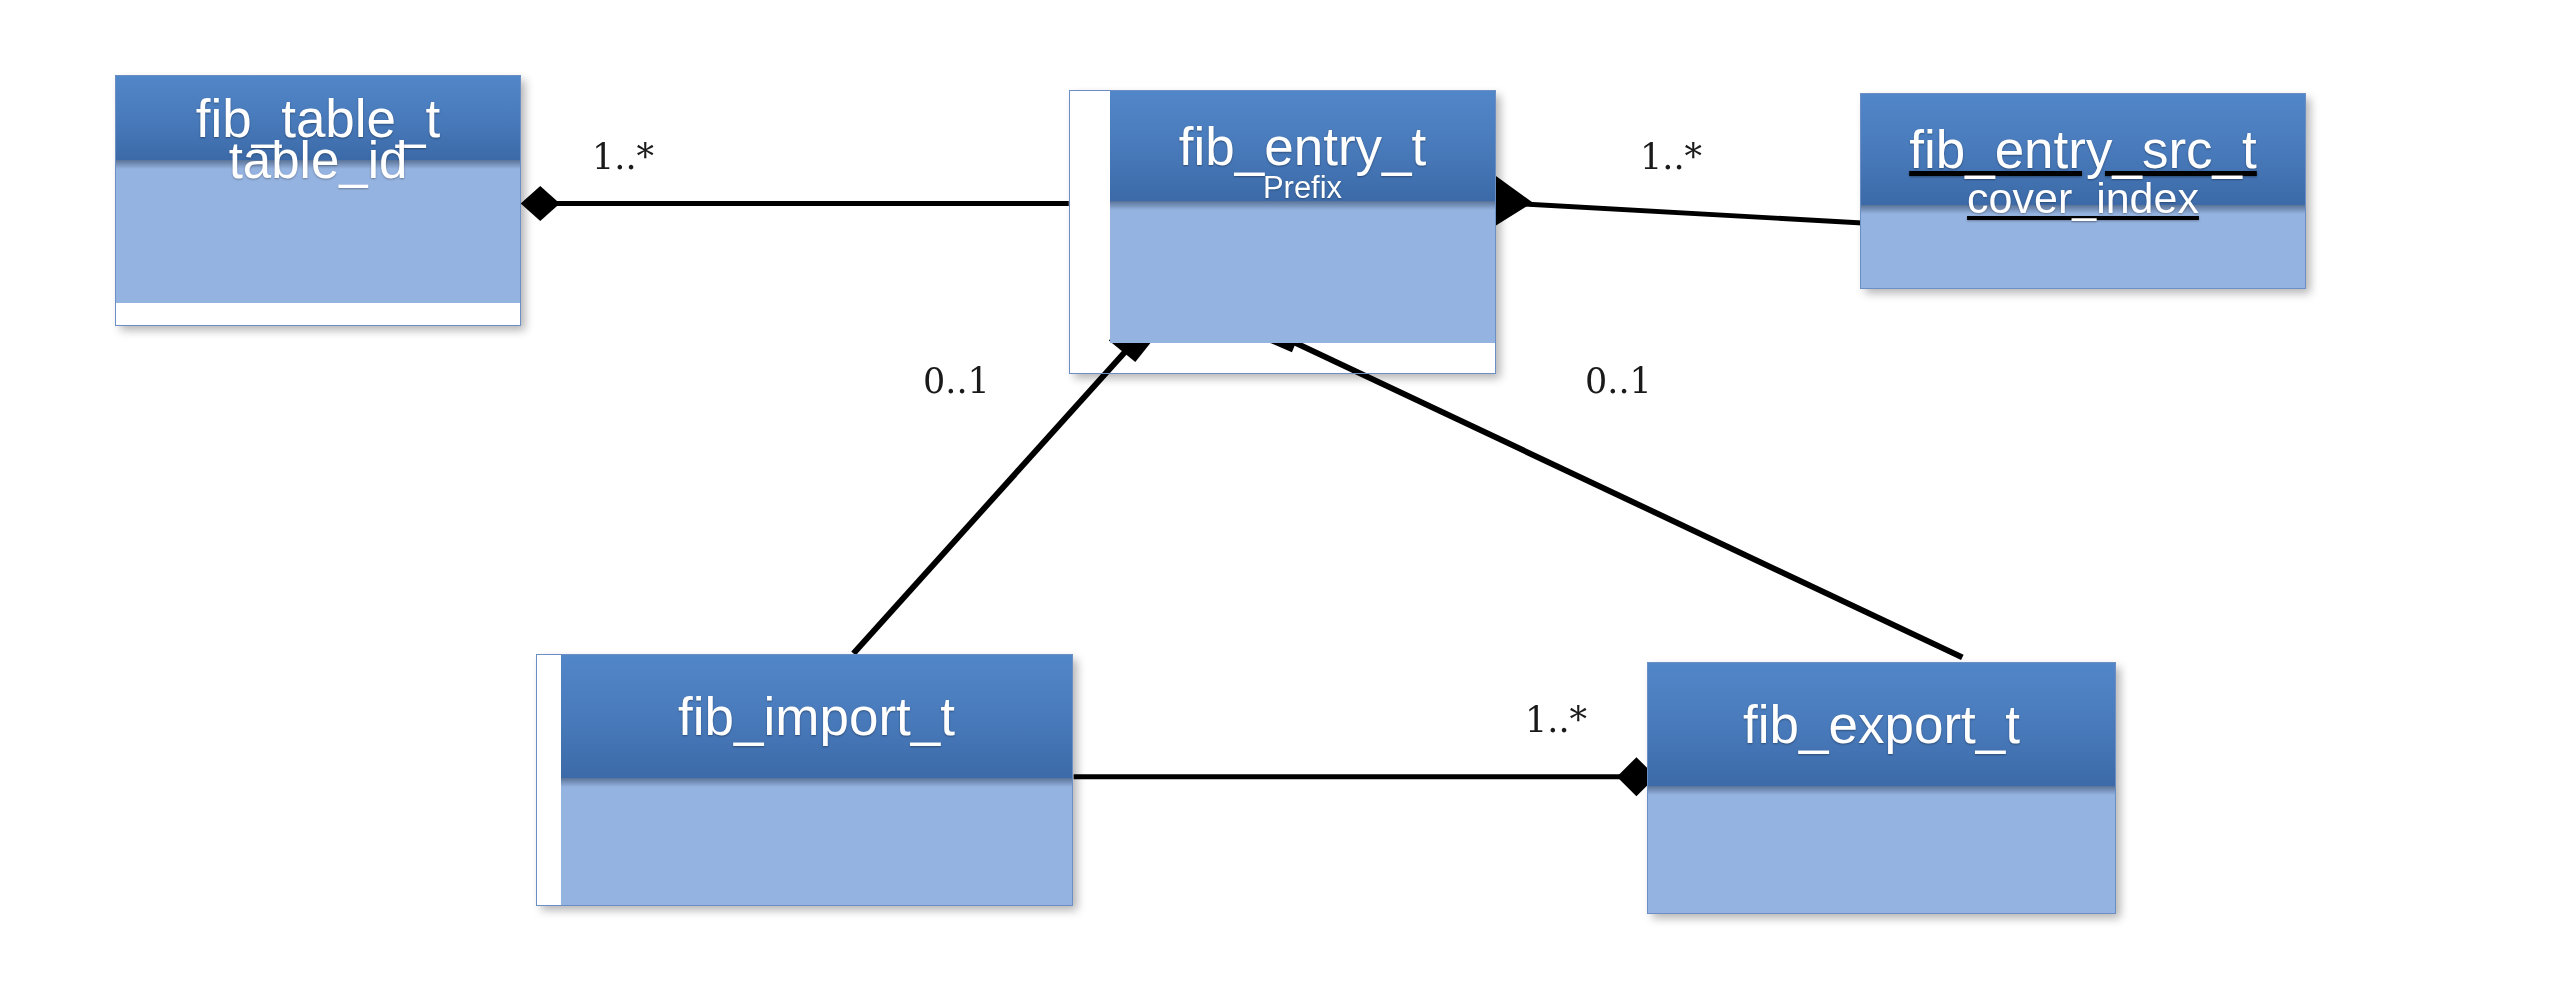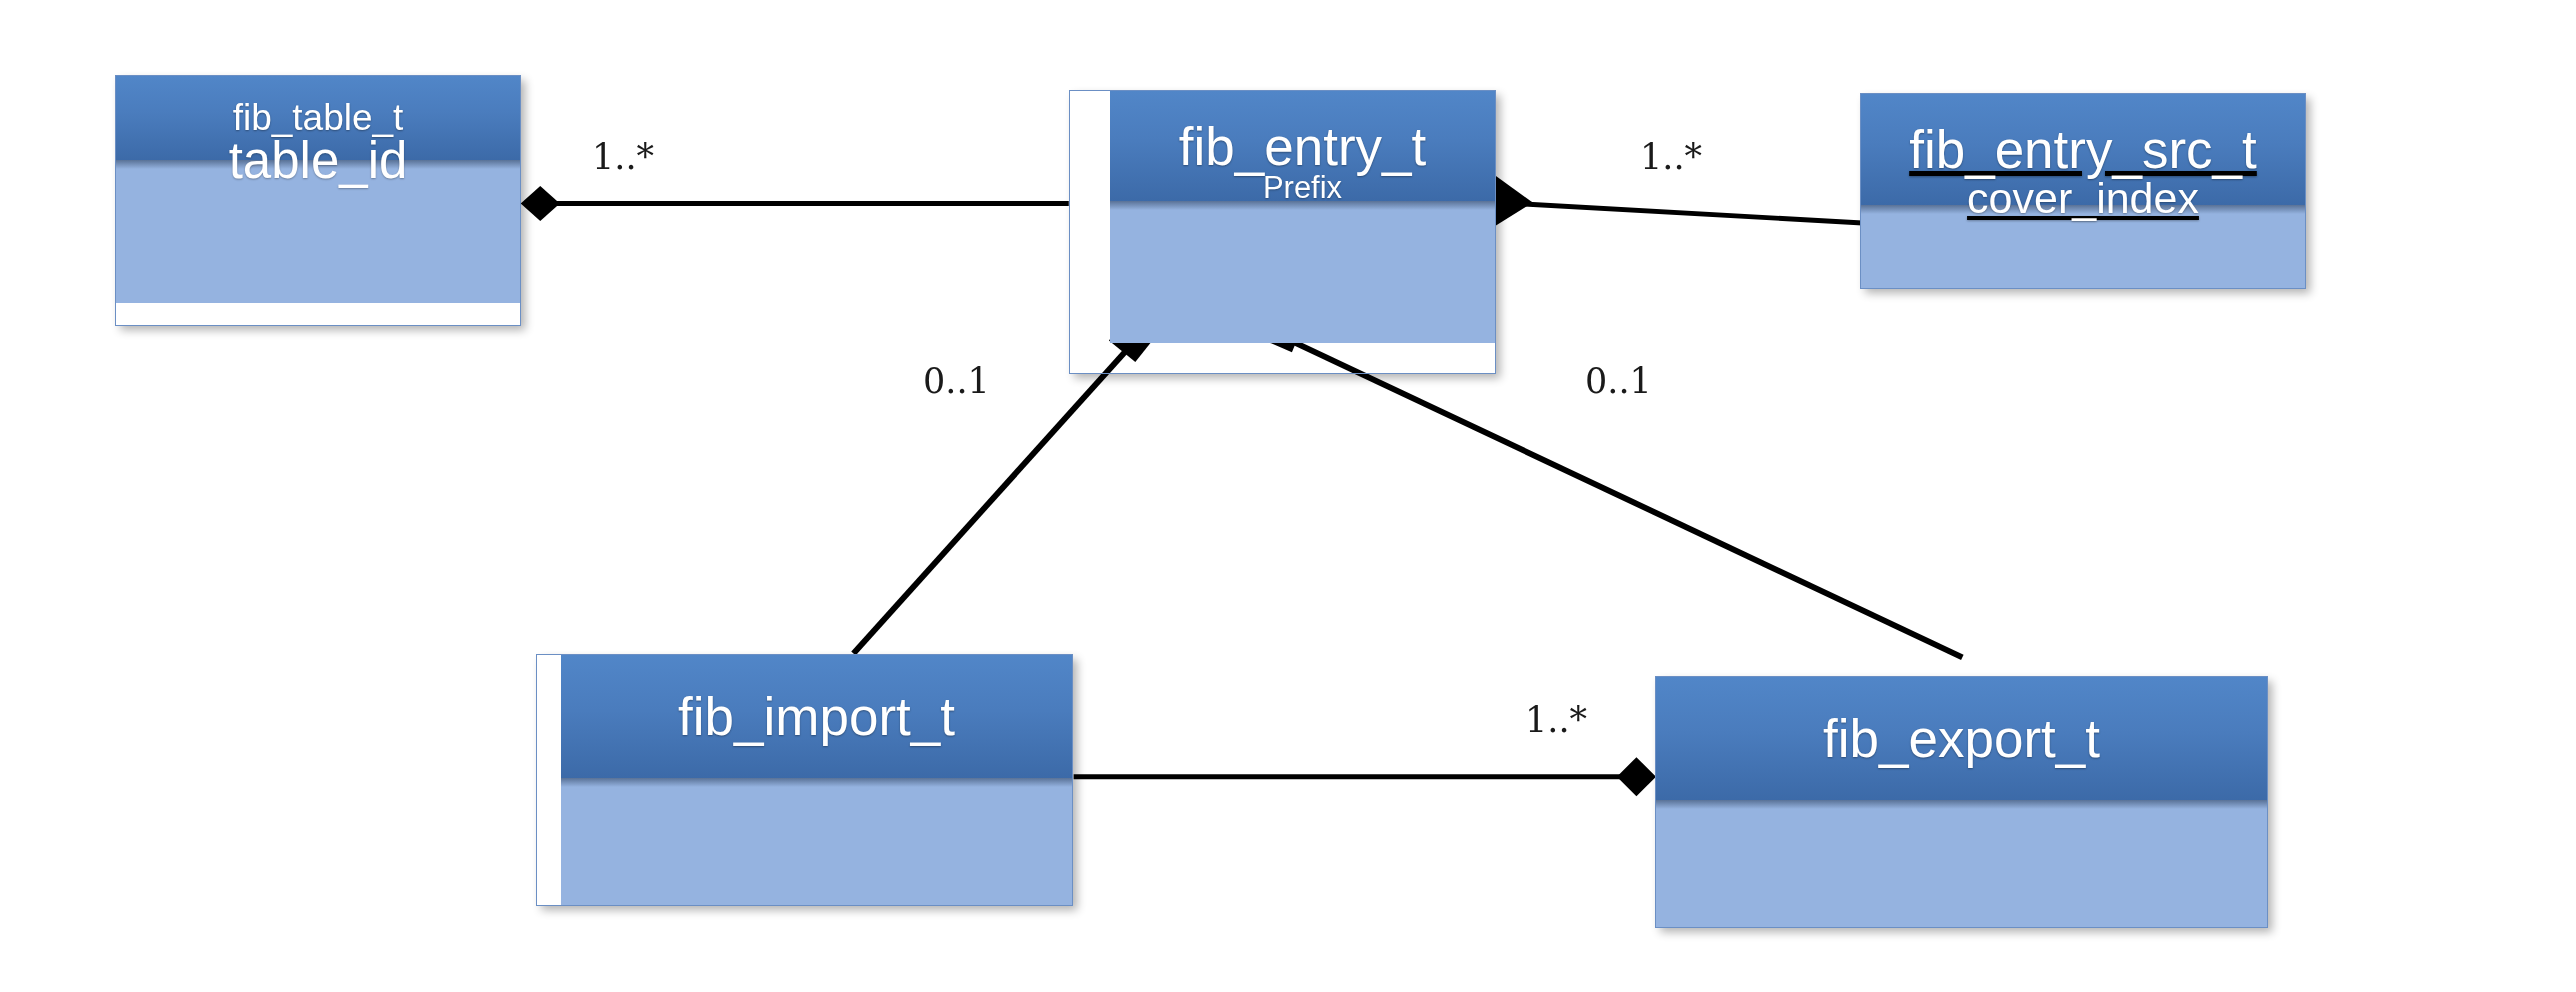--- a/index.html
+++ b/index.html
@@ -126,21 +126,21 @@
     
     <line x1="1310" y1="344" x2="2005" y2="672" stroke="#000000" stroke-width="6"></line>
     <polygon points="1300,310 1335,324 1320,360 1285,345" fill="#000000"></polygon>
 
     
     <line x1="1097" y1="794" x2="1672" y2="794" stroke="#000000" stroke-width="5"></line>
     <polygon points="1652,794 1672,774 1692,794 1672,814" fill="#000000"></polygon>
   </svg>
 
   <div class="uml-box" style="left:115px; top:75px; width:406px; height:251px;">
-    <div class="uml-header" style="height:84px; font-size:37px;">
+    <div class="uml-header" style="height:84px; font-size:53px;">
       <span>fib_table_t</span>
     </div>
     <div class="uml-body" style="height:143px;">
       <span class="uml-attr" style="font-size:51px; margin-top:-29px;">table_id</span>
     </div>
   </div>
 
   <div class="uml-box" style="left:1069px; top:90px; width:427px; height:284px;padding-left:40px;">
     <div class="uml-header" style="height:110px; font-size:53px;">
       <span>fib_entry_t</span>
@@ -161,21 +161,21 @@
 
   <div class="uml-box" style="left:536px; top:654px; width:537px; height:252px;padding-left:24px;">
     <div class="uml-header" style="height:123px; font-size:53px;">
       <span>fib_import_t</span>
     </div>
     <div class="uml-body" style="height:128px;">
       <span class="uml-attr" style="font-size:51px;"></span>
     </div>
   </div>
 
-  <div class="uml-box" style="left:1647px; top:676px; width:613px; height:252px;margin-left:8px;">
+  <div class="uml-box" style="left:1647px; top:662px; width:469px; height:252px;">
     <div class="uml-header" style="height:123px; font-size:53px;">
       <span>fib_export_t</span>
     </div>
     <div class="uml-body" style="height:128px;">
       <span class="uml-attr" style="font-size:51px;"></span>
     </div>
   </div>
 
   <div class="mult-label" style="left:592px; top:137px;">1..*</div>
 

